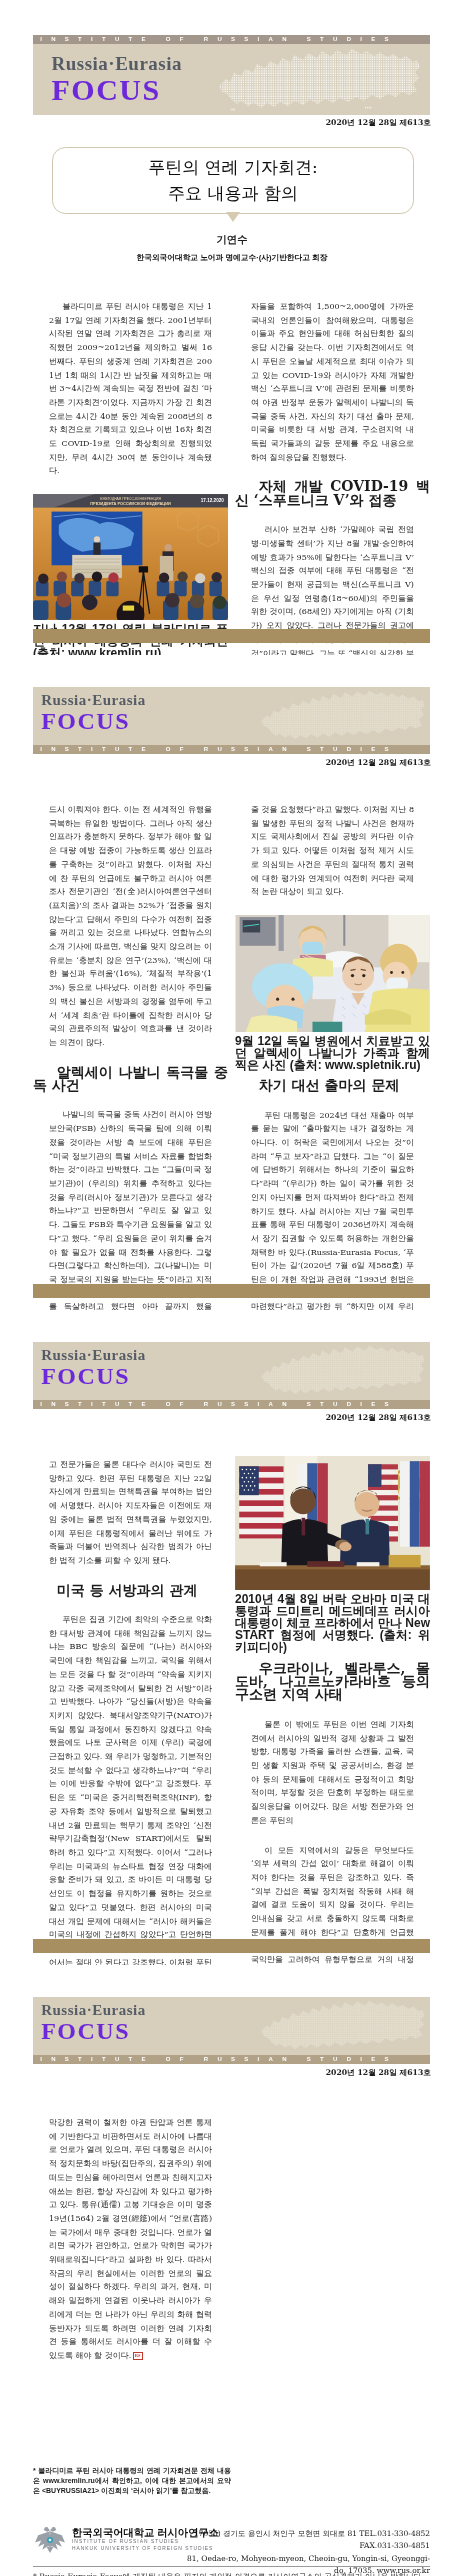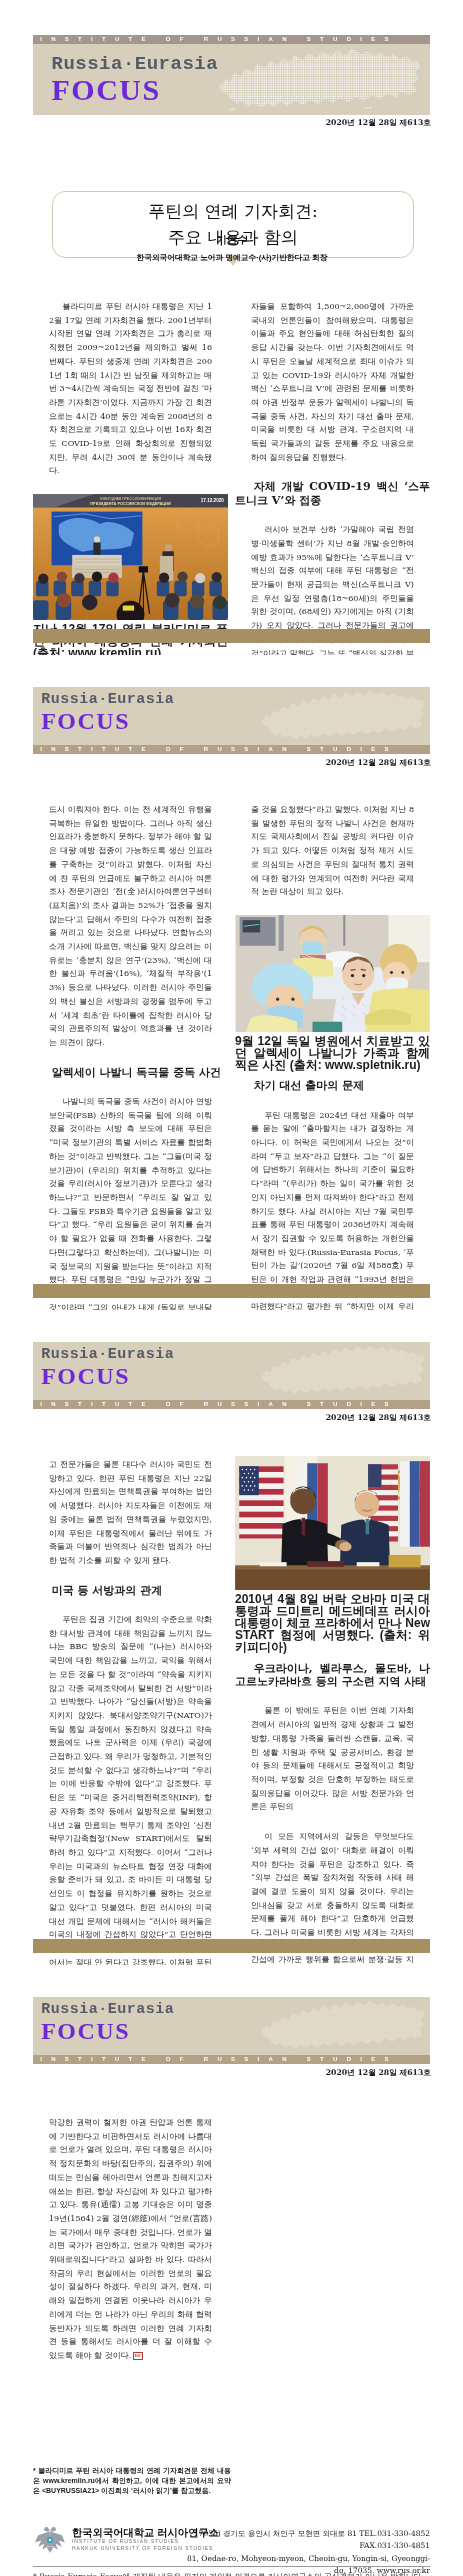--- a/index.html
+++ b/index.html
@@ -10,48 +10,48 @@
     font-family:"Liberation Sans","DejaVu Sans",sans-serif;font-weight:bold;font-size:6px;
     letter-spacing:1.55em;white-space:nowrap;overflow:hidden;line-height:8.8px;height:8.8px;padding-left:7.2px;box-sizing:border-box;}
   .instbar.v1{top:35px;}
   .instbar.v2{top:90px;height:9.3px;line-height:9.3px;background:#b1a287;}
   .banner{position:absolute;left:33px;width:397px;background:#d7cfbc;}
   .banner.v1{top:44px;height:71px;}
   .banner.v2{top:32px;height:58px;}
   .brand{position:absolute;}
   .banner.v1 .brand{left:18.5px;top:10.3px;}
   .banner.v2 .brand{left:8.2px;top:5.2px;}
-  .brand-top{font-family:Liberation Mono, monospace;font-weight:bold;color:#565c66;letter-spacing:0.5px;}
+  .brand-top{font-family:Liberation Serif, serif;font-weight:bold;color:#565c66;letter-spacing:0.5px;}
   .banner.v1 .brand-top{font-size:19px;line-height:20.6px;}
   .banner.v2 .brand-top{font-size:15px;line-height:16.5px;}
   .brand-main{font-family:"Liberation Serif","DejaVu Serif",serif;font-weight:bold;color:#6d28d9;letter-spacing:1.5px;}
   .banner.v1 .brand-main{font-size:30px;line-height:30px;}
   .banner.v2 .brand-main{font-size:24px;line-height:24px;}
   .map{position:absolute;}
   .banner.v1 .map{right:2.1px;top:2.6px;}
   .banner.v2 .map{right:1px;top:2.1px;}
   .issue-date{position:absolute;right:33px;font-weight:bold;font-size:7.7px;}
   .issue-date.v1{top:118px;}
   .issue-date.v2{top:103px;}
   
-  .title-box{position:absolute;left:52px;top:147px;width:360px;height:65px;border:1px solid #cfc7ae;border-radius:13.4px;text-align:center;margin-top:44px;}
+  .title-box{position:absolute;left:52px;top:147px;width:360px;height:65px;border:1px solid #cfc7ae;border-radius:13.4px;text-align:center;}
   .title-box .t{font-size:17px;line-height:26px;padding-top:5.7px;color:#0d0d0d;}
   .title-tail{position:absolute;left:50%;bottom:-9.3px;transform:translateX(-50%);width:0;height:0;
     border-left:7.7px solid transparent;border-right:7.7px solid transparent;border-top:10.3px solid #d5cbb0;}
   .author-name{position:absolute;top:233px;left:0;width:100%;text-align:center;
     font-family:"Liberation Sans","DejaVu Sans",sans-serif;font-weight:bold;font-size:10.3px;}
   .author-affil{position:absolute;top:253px;left:0;width:100%;text-align:center;
     font-family:"Liberation Sans","DejaVu Sans",sans-serif;font-weight:bold;font-size:7.7px;color:#111;}
   
   .col{position:absolute;width:195px;}
   .col.l{left:33px;}
   .col.r{left:235px;}
   .bodytext{margin:16px;font-size:8px;line-height:13.7px;text-align:justify;word-break:break-all;}
   .indent{text-indent:1.7em;}
-  .subhead{margin:8.2px 0 4.1px 0;font-weight:bold;font-size:11px;line-height:13.4px;text-indent:1.7em;text-align:justify;word-break:break-all;}
+  .subhead{margin:8.2px 0 4.1px 0;font-weight:bold;font-size:14px;line-height:13.4px;text-indent:1.7em;text-align:justify;word-break:break-all;}
   .caption{margin:3.1px 0 0 0;font-family:"Liberation Sans","DejaVu Sans",sans-serif;font-weight:bold;
     font-size:12px;line-height:12px;text-align:justify;word-break:break-all;}
   figure{margin:0;}
   .ph{display:block;}
   .mt12{margin-top:6.2px;} .mt14{margin-top:7.2px;} .mt28{margin-top:14.4px;} .mt6{margin-top:3.1px;}
   .endbar{position:absolute;left:33px;width:397px;height:14px;background:#a78f62;}
   .endmark{display:inline-block;margin-left:1.5px;border:0.8px solid #c0392b;color:#c0392b;background:#fff;
     font-family:"Liberation Serif",serif;font-weight:bold;font-size:4.6px;line-height:5.7px;padding:0 1px;vertical-align:1px;}
   
   .footnote{position:absolute;left:33px;top:501px;width:198px;font-family:"Liberation Sans","DejaVu Sans",sans-serif;

